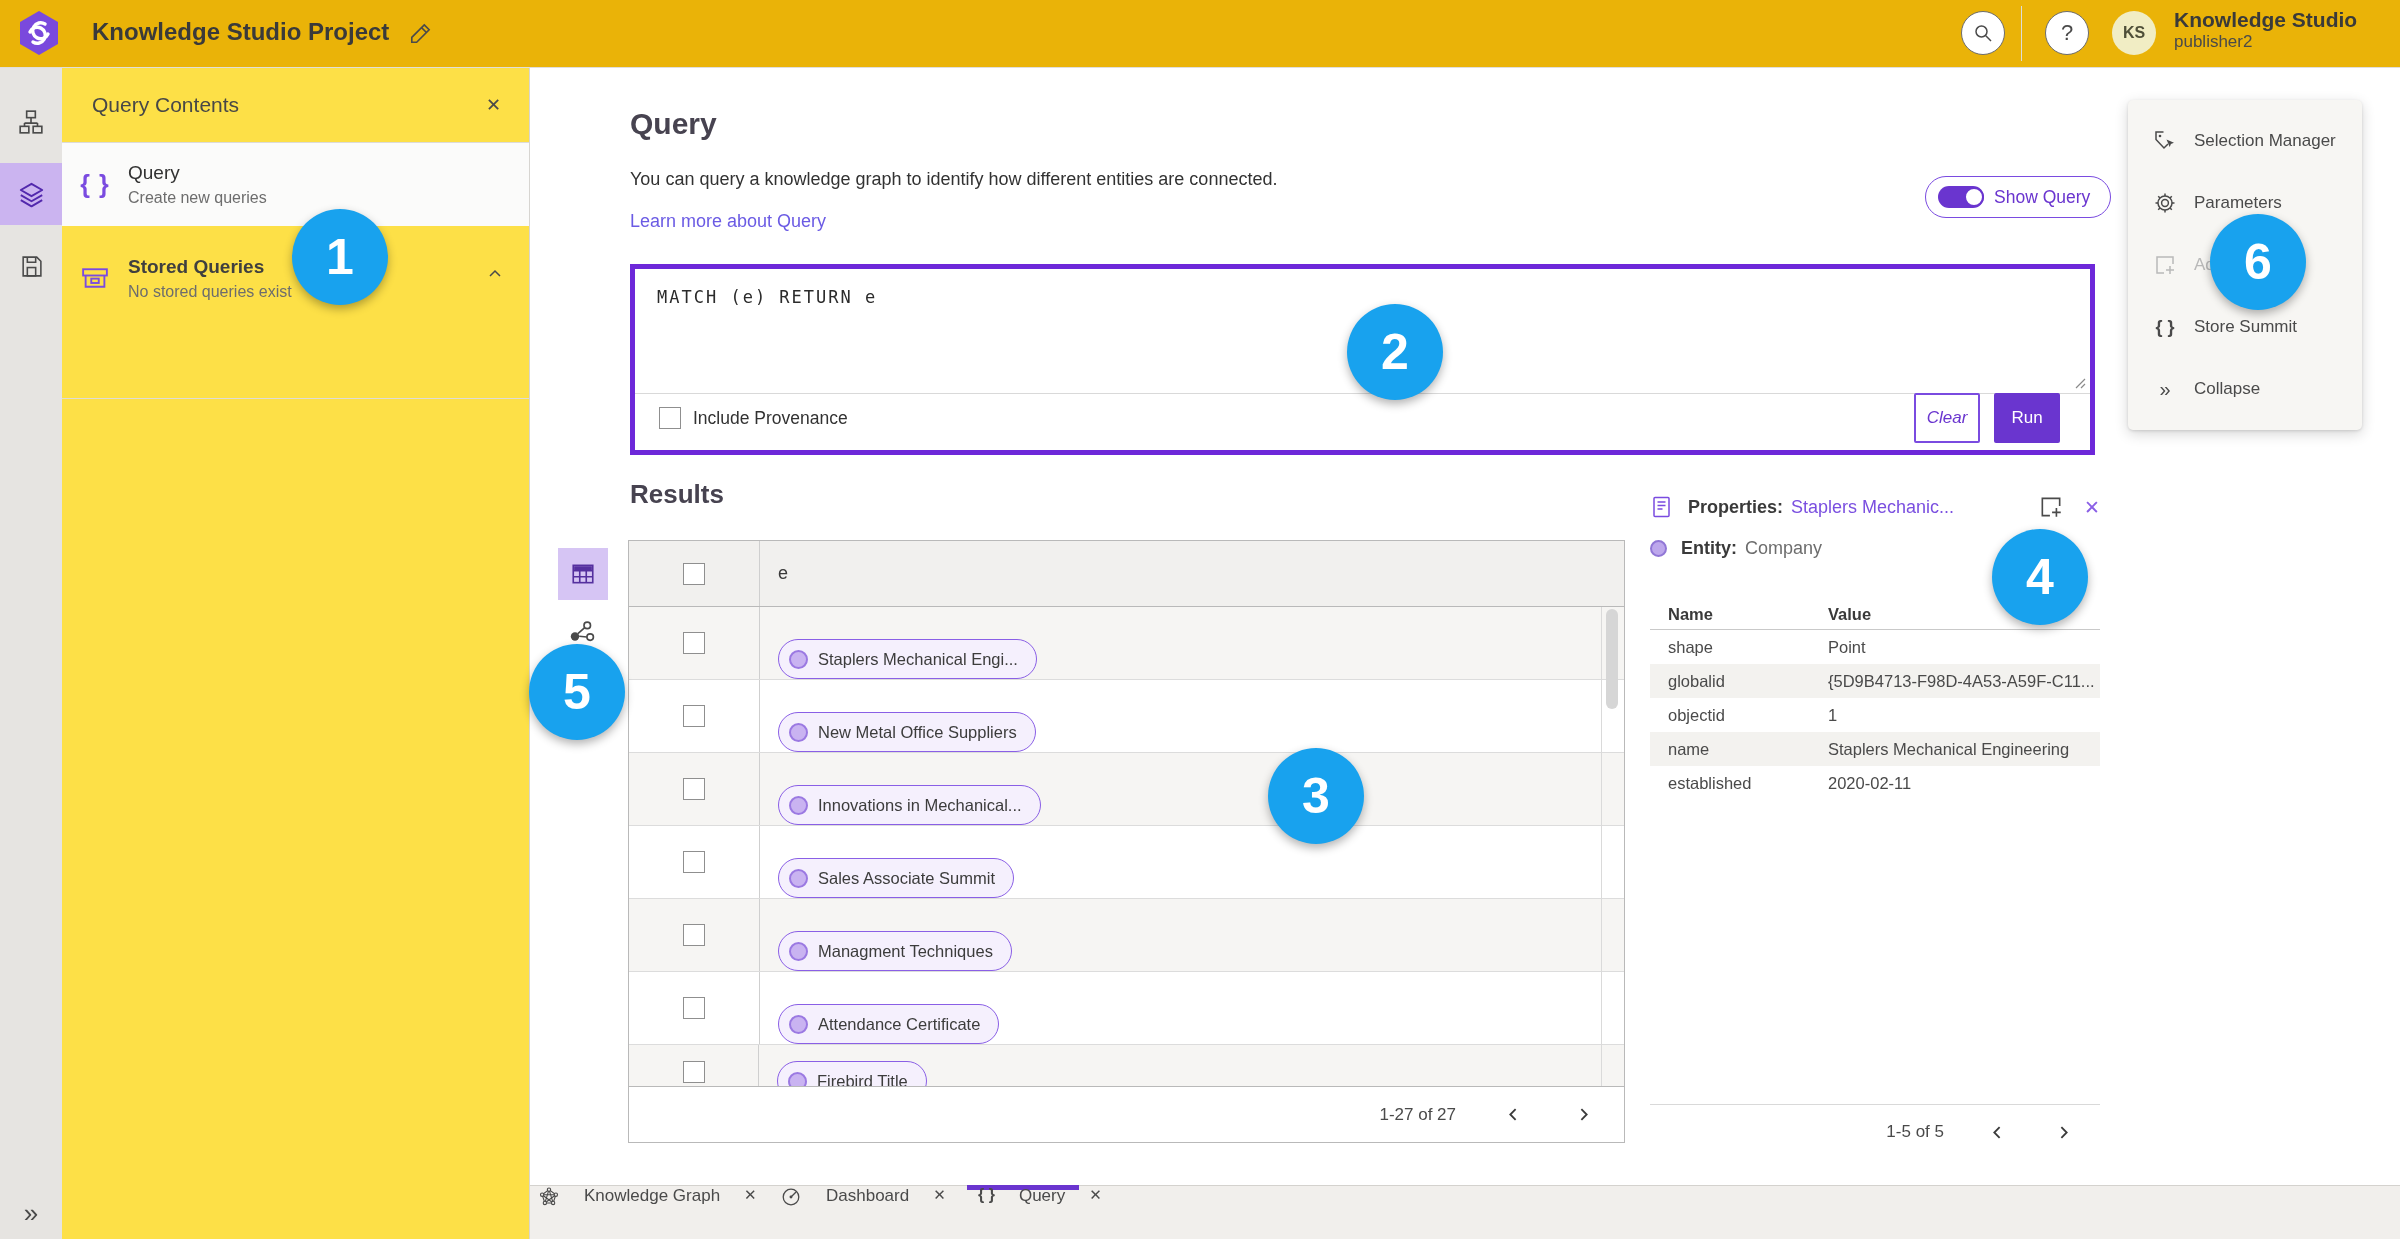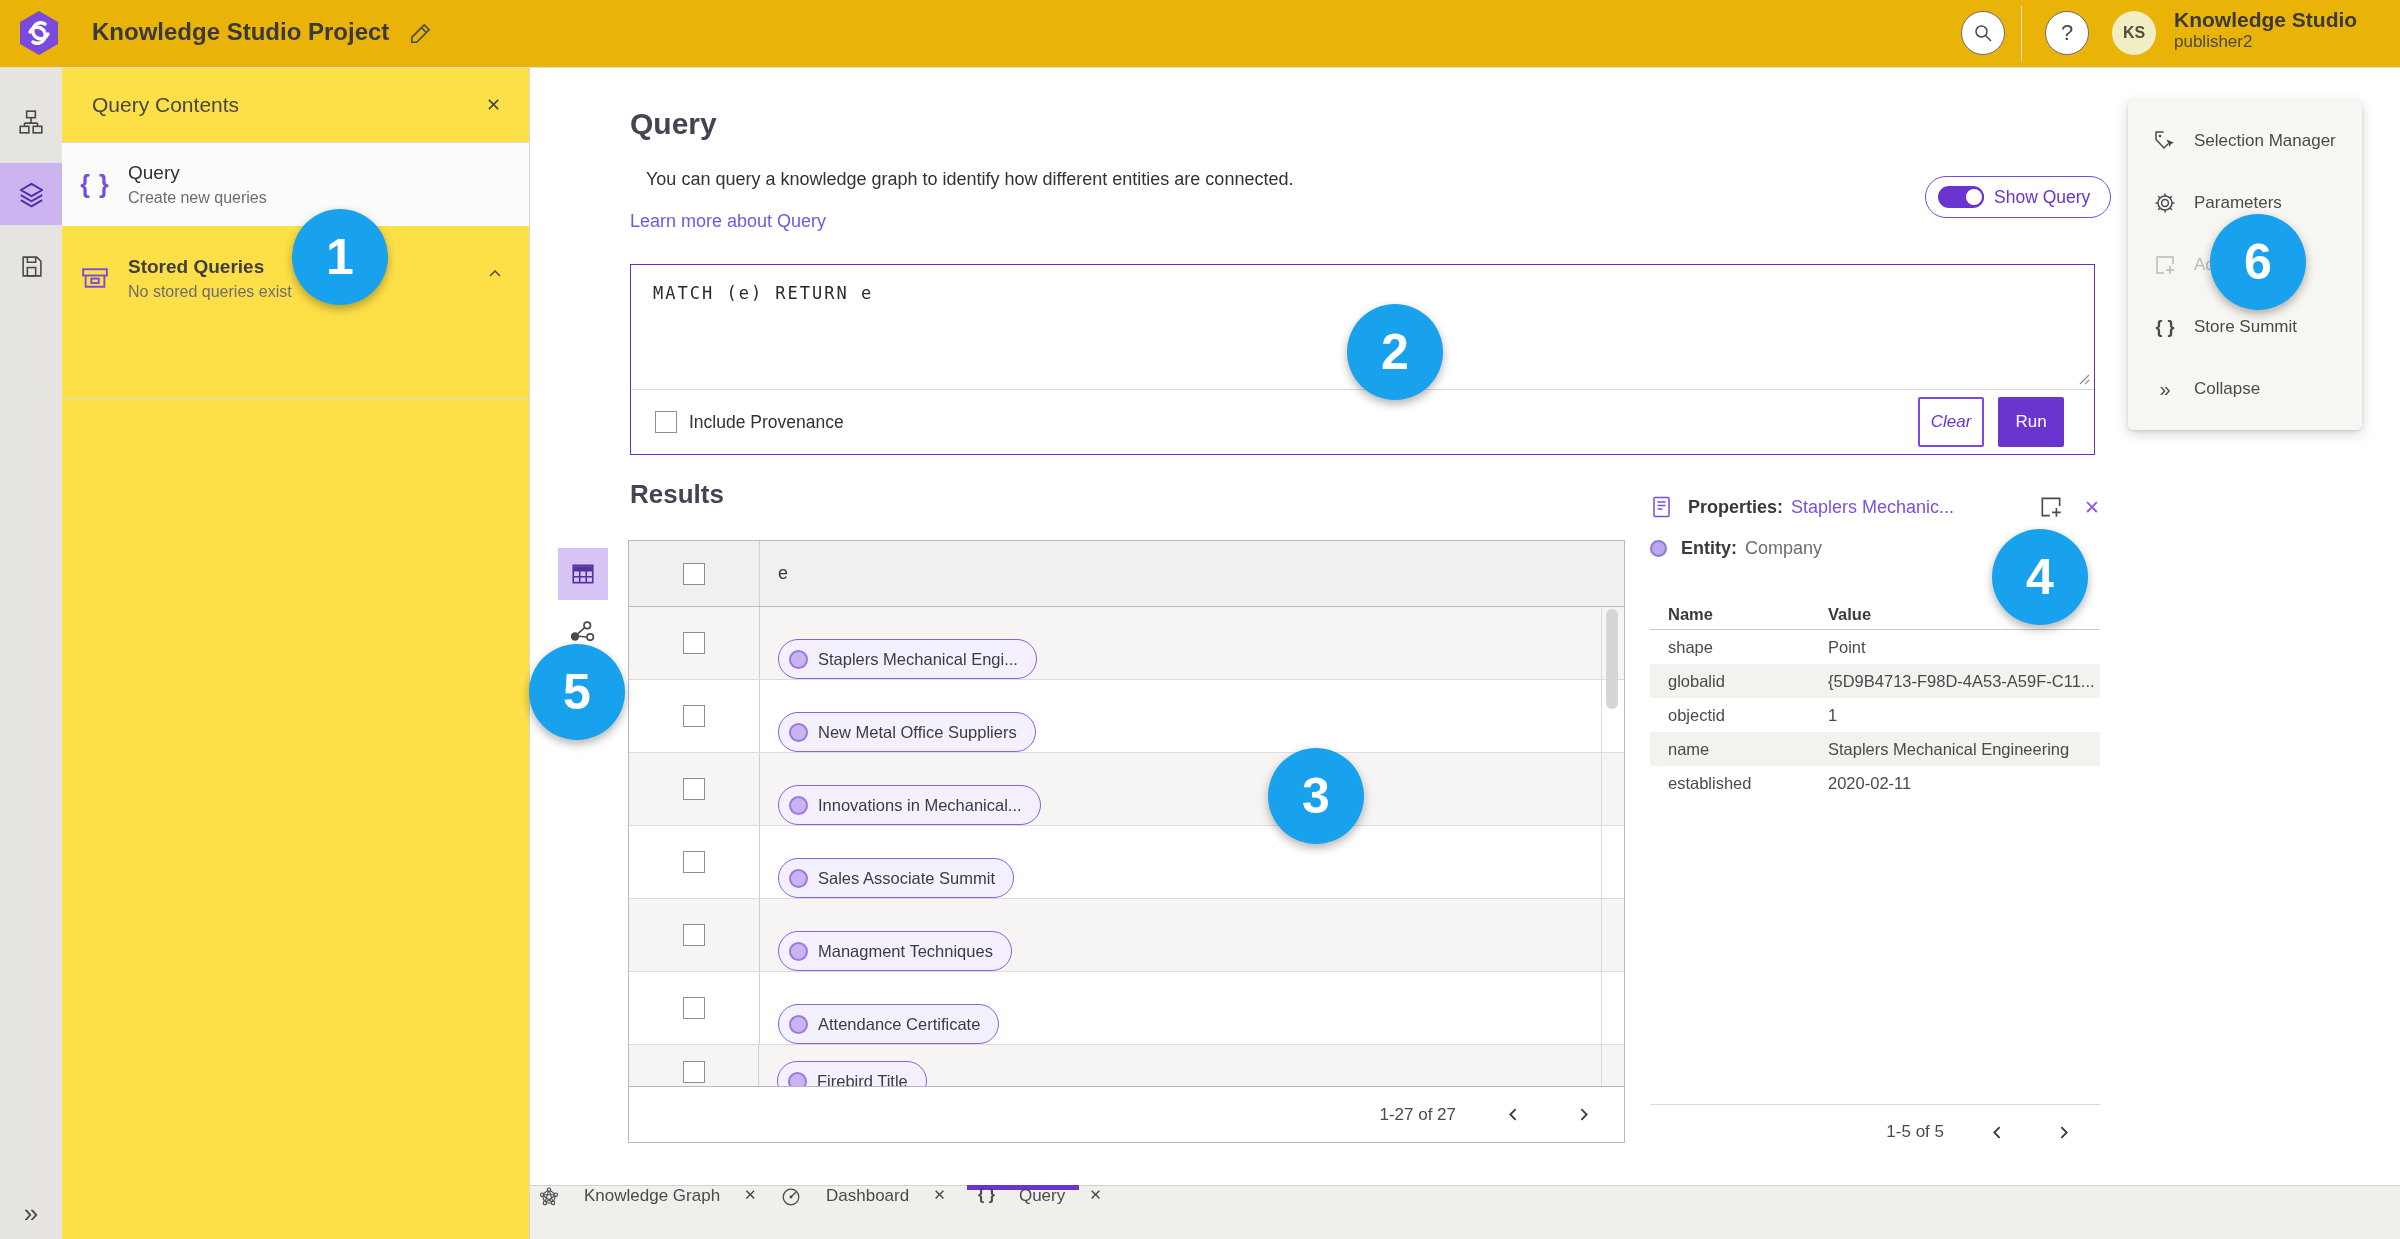--- a/index.html
+++ b/index.html
@@ -41,29 +41,29 @@
   .curly{color:#7a4be0;font-size:25px;font-weight:600;letter-spacing:1px;}
   .filter-box{position:absolute;left:20px;right:20px;top:263px;height:46px;background:#fff;border:1px solid #a3a19c;border-radius:2px;
     display:flex;align-items:center;padding:0 12px;box-sizing:border-box;color:#7c7c7c;}
   .filter-box input{border:none;outline:none;font-size:17px;margin-left:12px;width:100%;background:transparent;color:#333;
     font-family:"Liberation Sans",sans-serif;}
   .filter-box input::placeholder{color:#999;}
   .panel-div2{position:absolute;left:0;right:0;top:331px;height:1px;background:#dedcd8;}
   
   .main{position:absolute;left:530px;top:67px;right:0;bottom:53px;background:#fff;overflow:hidden;}
   .h1{position:absolute;left:100px;top:40px;font-size:30px;font-weight:700;color:#474350;}
-  .desc{position:absolute;left:116px;top:102px;font-size:18px;color:#323232;}
+  .desc{position:absolute;left:100px;top:102px;font-size:18px;color:#323232;}
   .learn{position:absolute;left:100px;top:144px;font-size:18px;color:#6b5be4;cursor:pointer;}
   .showq{position:absolute;left:1395px;top:109px;height:42px;border:1.5px solid #7a4be0;border-radius:22px;
     display:flex;align-items:center;gap:10px;padding:0 20px 0 12px;box-sizing:border-box;cursor:pointer;background:#fff;}
   .showq .lbl{font-size:17.5px;color:#6a35cf;}
   .toggle{width:46px;height:22px;border-radius:11px;background:#6a35cf;position:relative;flex:none;}
   .knob{position:absolute;right:0px;top:1px;width:20px;height:20px;border-radius:50%;background:#fff;border:2px solid #6a35cf;box-sizing:border-box;}
   
-  .editor{position:absolute;left:100px;top:197px;width:1465px;height:191px;border:1px solid #6d28d9;box-sizing:border-box;background:#fff;}
+  .editor{position:absolute;left:100px;top:197px;width:1465px;height:191px;border:5px solid #6d28d9;box-sizing:border-box;background:#fff;}
   .editor-text{position:absolute;left:0;right:0;top:0;height:125px;border-bottom:1px solid #d9d9d9;
     font-family:"DejaVu Sans Mono",monospace;font-size:17px;letter-spacing:2px;color:#2b2b2b;padding:18px 22px;box-sizing:border-box;cursor:text;}
   .resize-g{position:absolute;right:4px;top:108px;}
   .editor-foot{position:absolute;left:0;right:0;bottom:0;height:64px;display:flex;align-items:center;padding:0 30px 0 24px;box-sizing:border-box;}
   .cb{width:22px;height:22px;background:#fff;border:1px solid #8f8f8f;box-sizing:border-box;flex:none;cursor:pointer;}
   .prov-lbl{font-size:17.5px;color:#323232;margin-left:12px;}
   .btn-clear{margin-left:auto;width:66px;height:50px;border:2px solid #7a4be0;border-radius:2px;background:#fff;color:#6a35cf;
     font-size:17px;display:flex;align-items:center;justify-content:center;cursor:pointer;box-sizing:border-box;font-style:italic;}
   .btn-run{margin-left:14px;width:66px;height:50px;background:#6a35cf;border-radius:2px;color:#fff;
     font-size:17px;display:flex;align-items:center;justify-content:center;cursor:pointer;}

